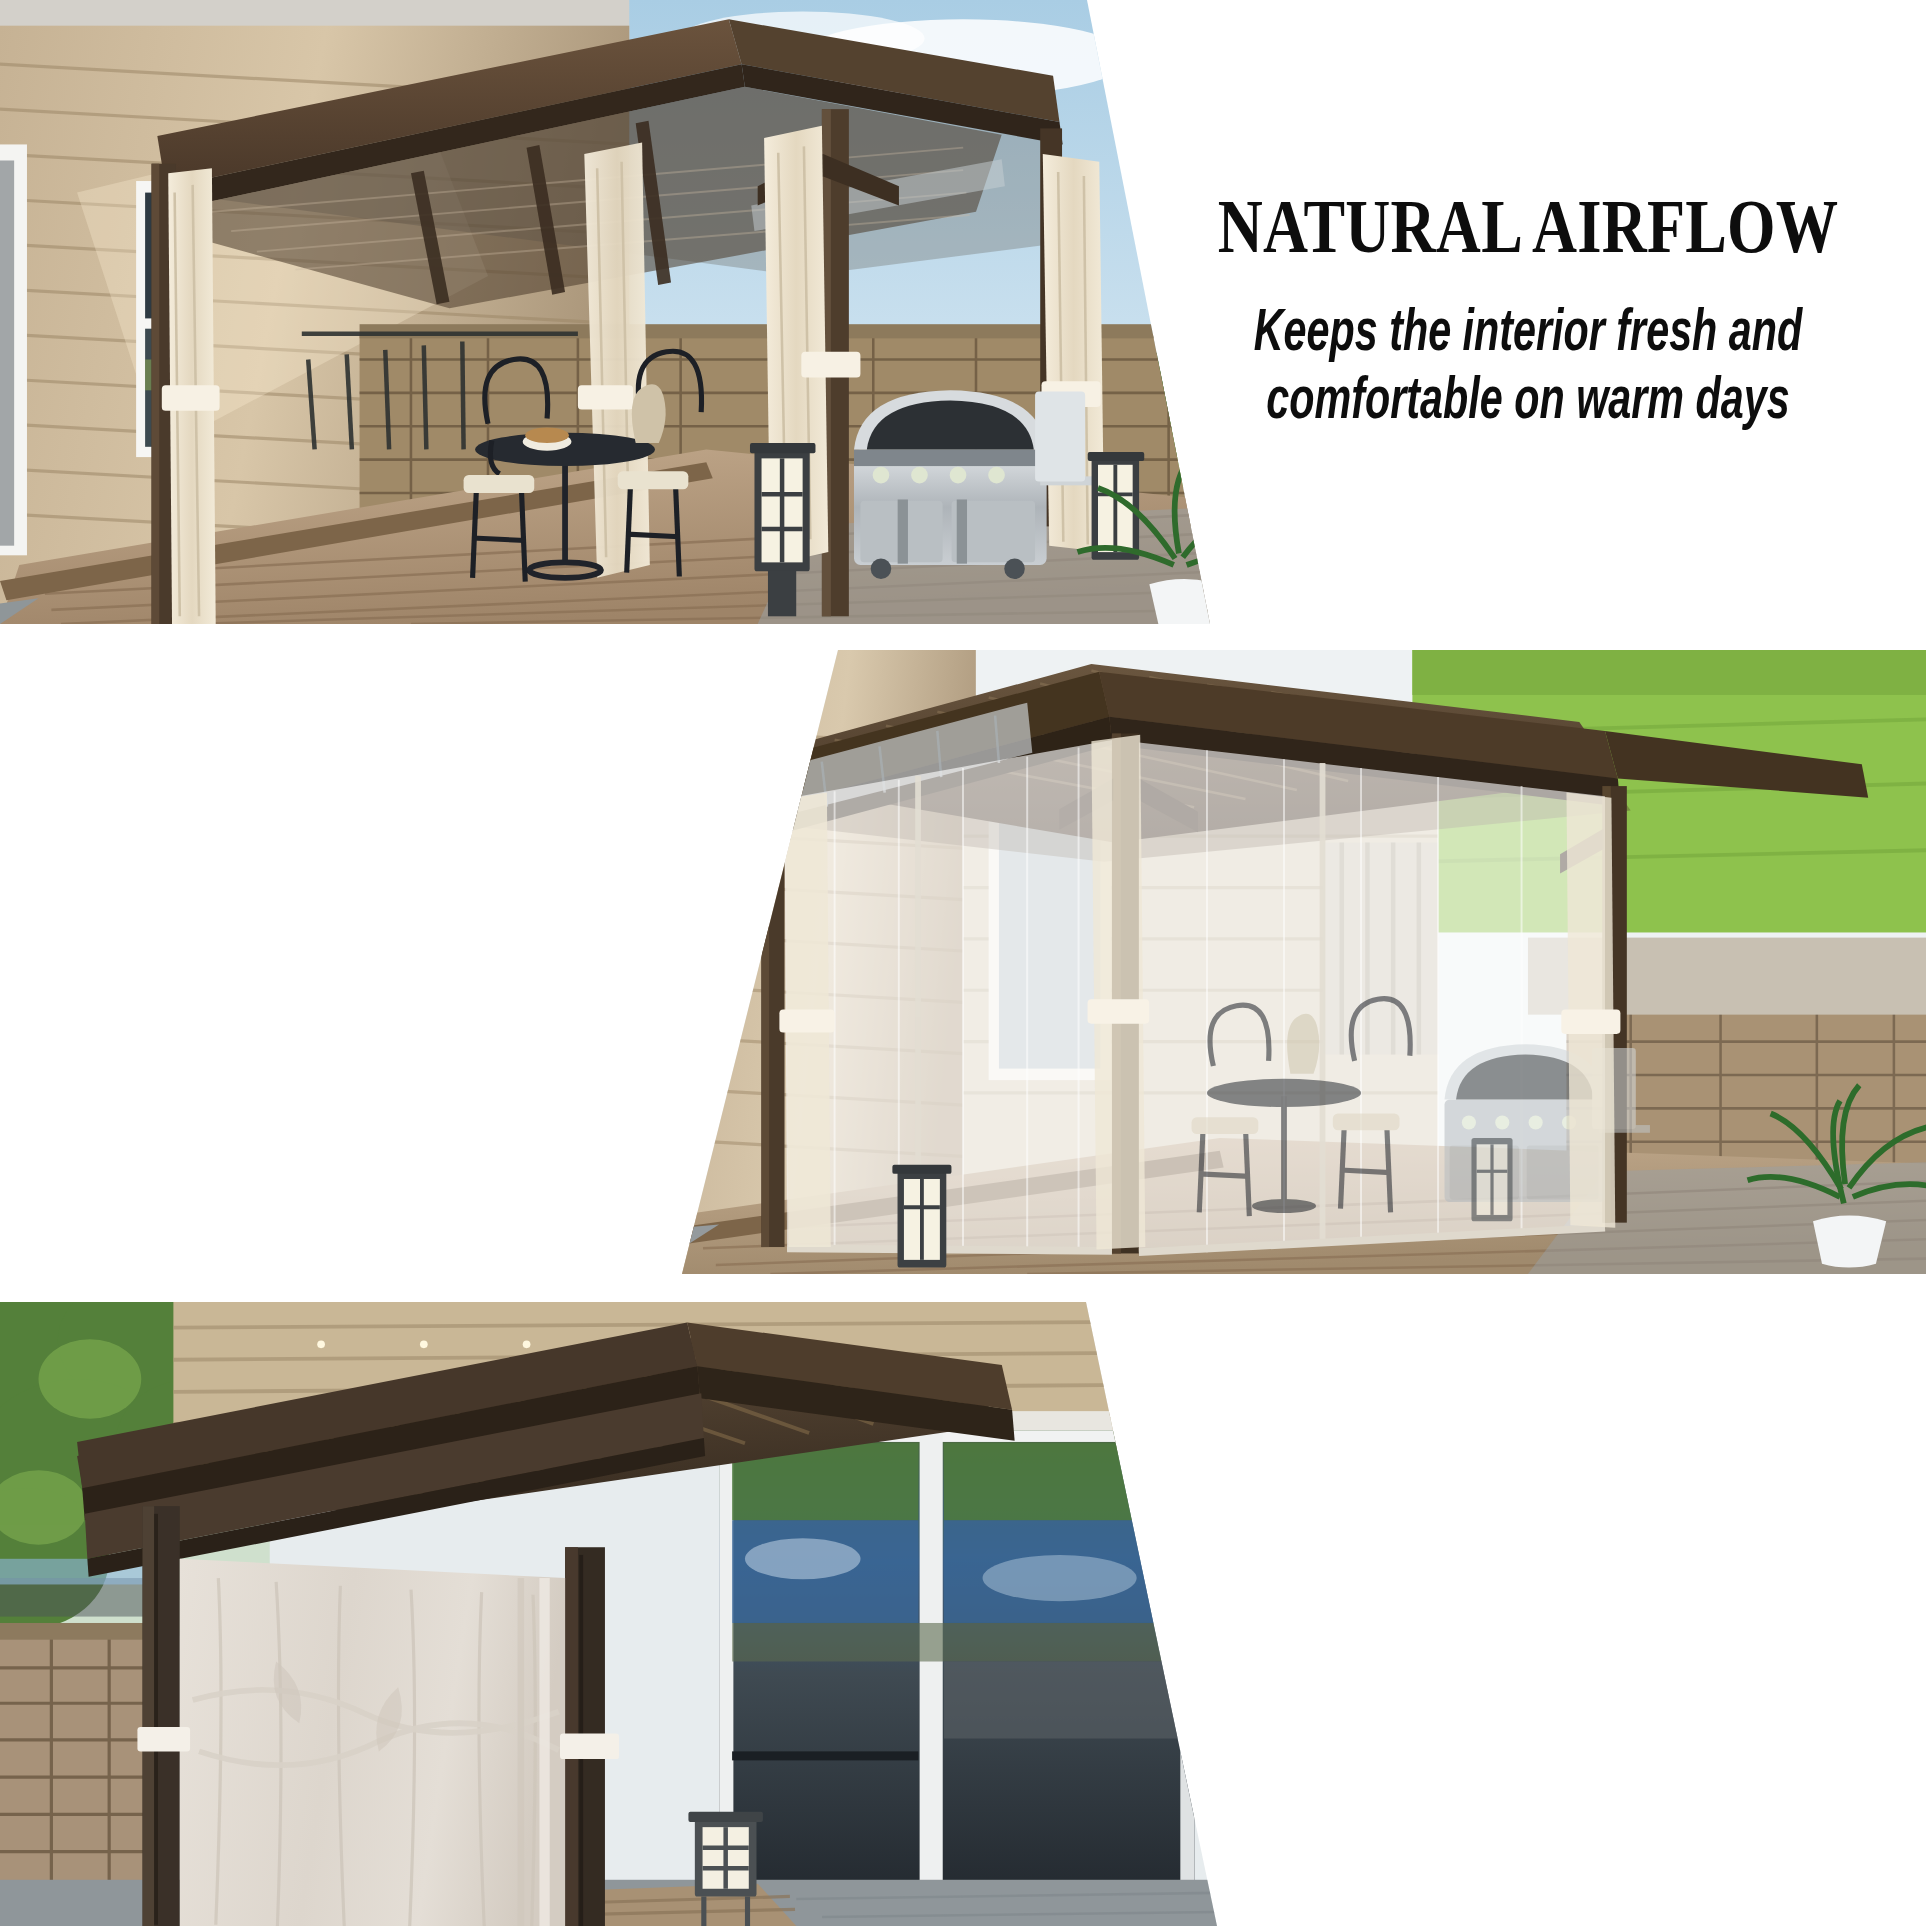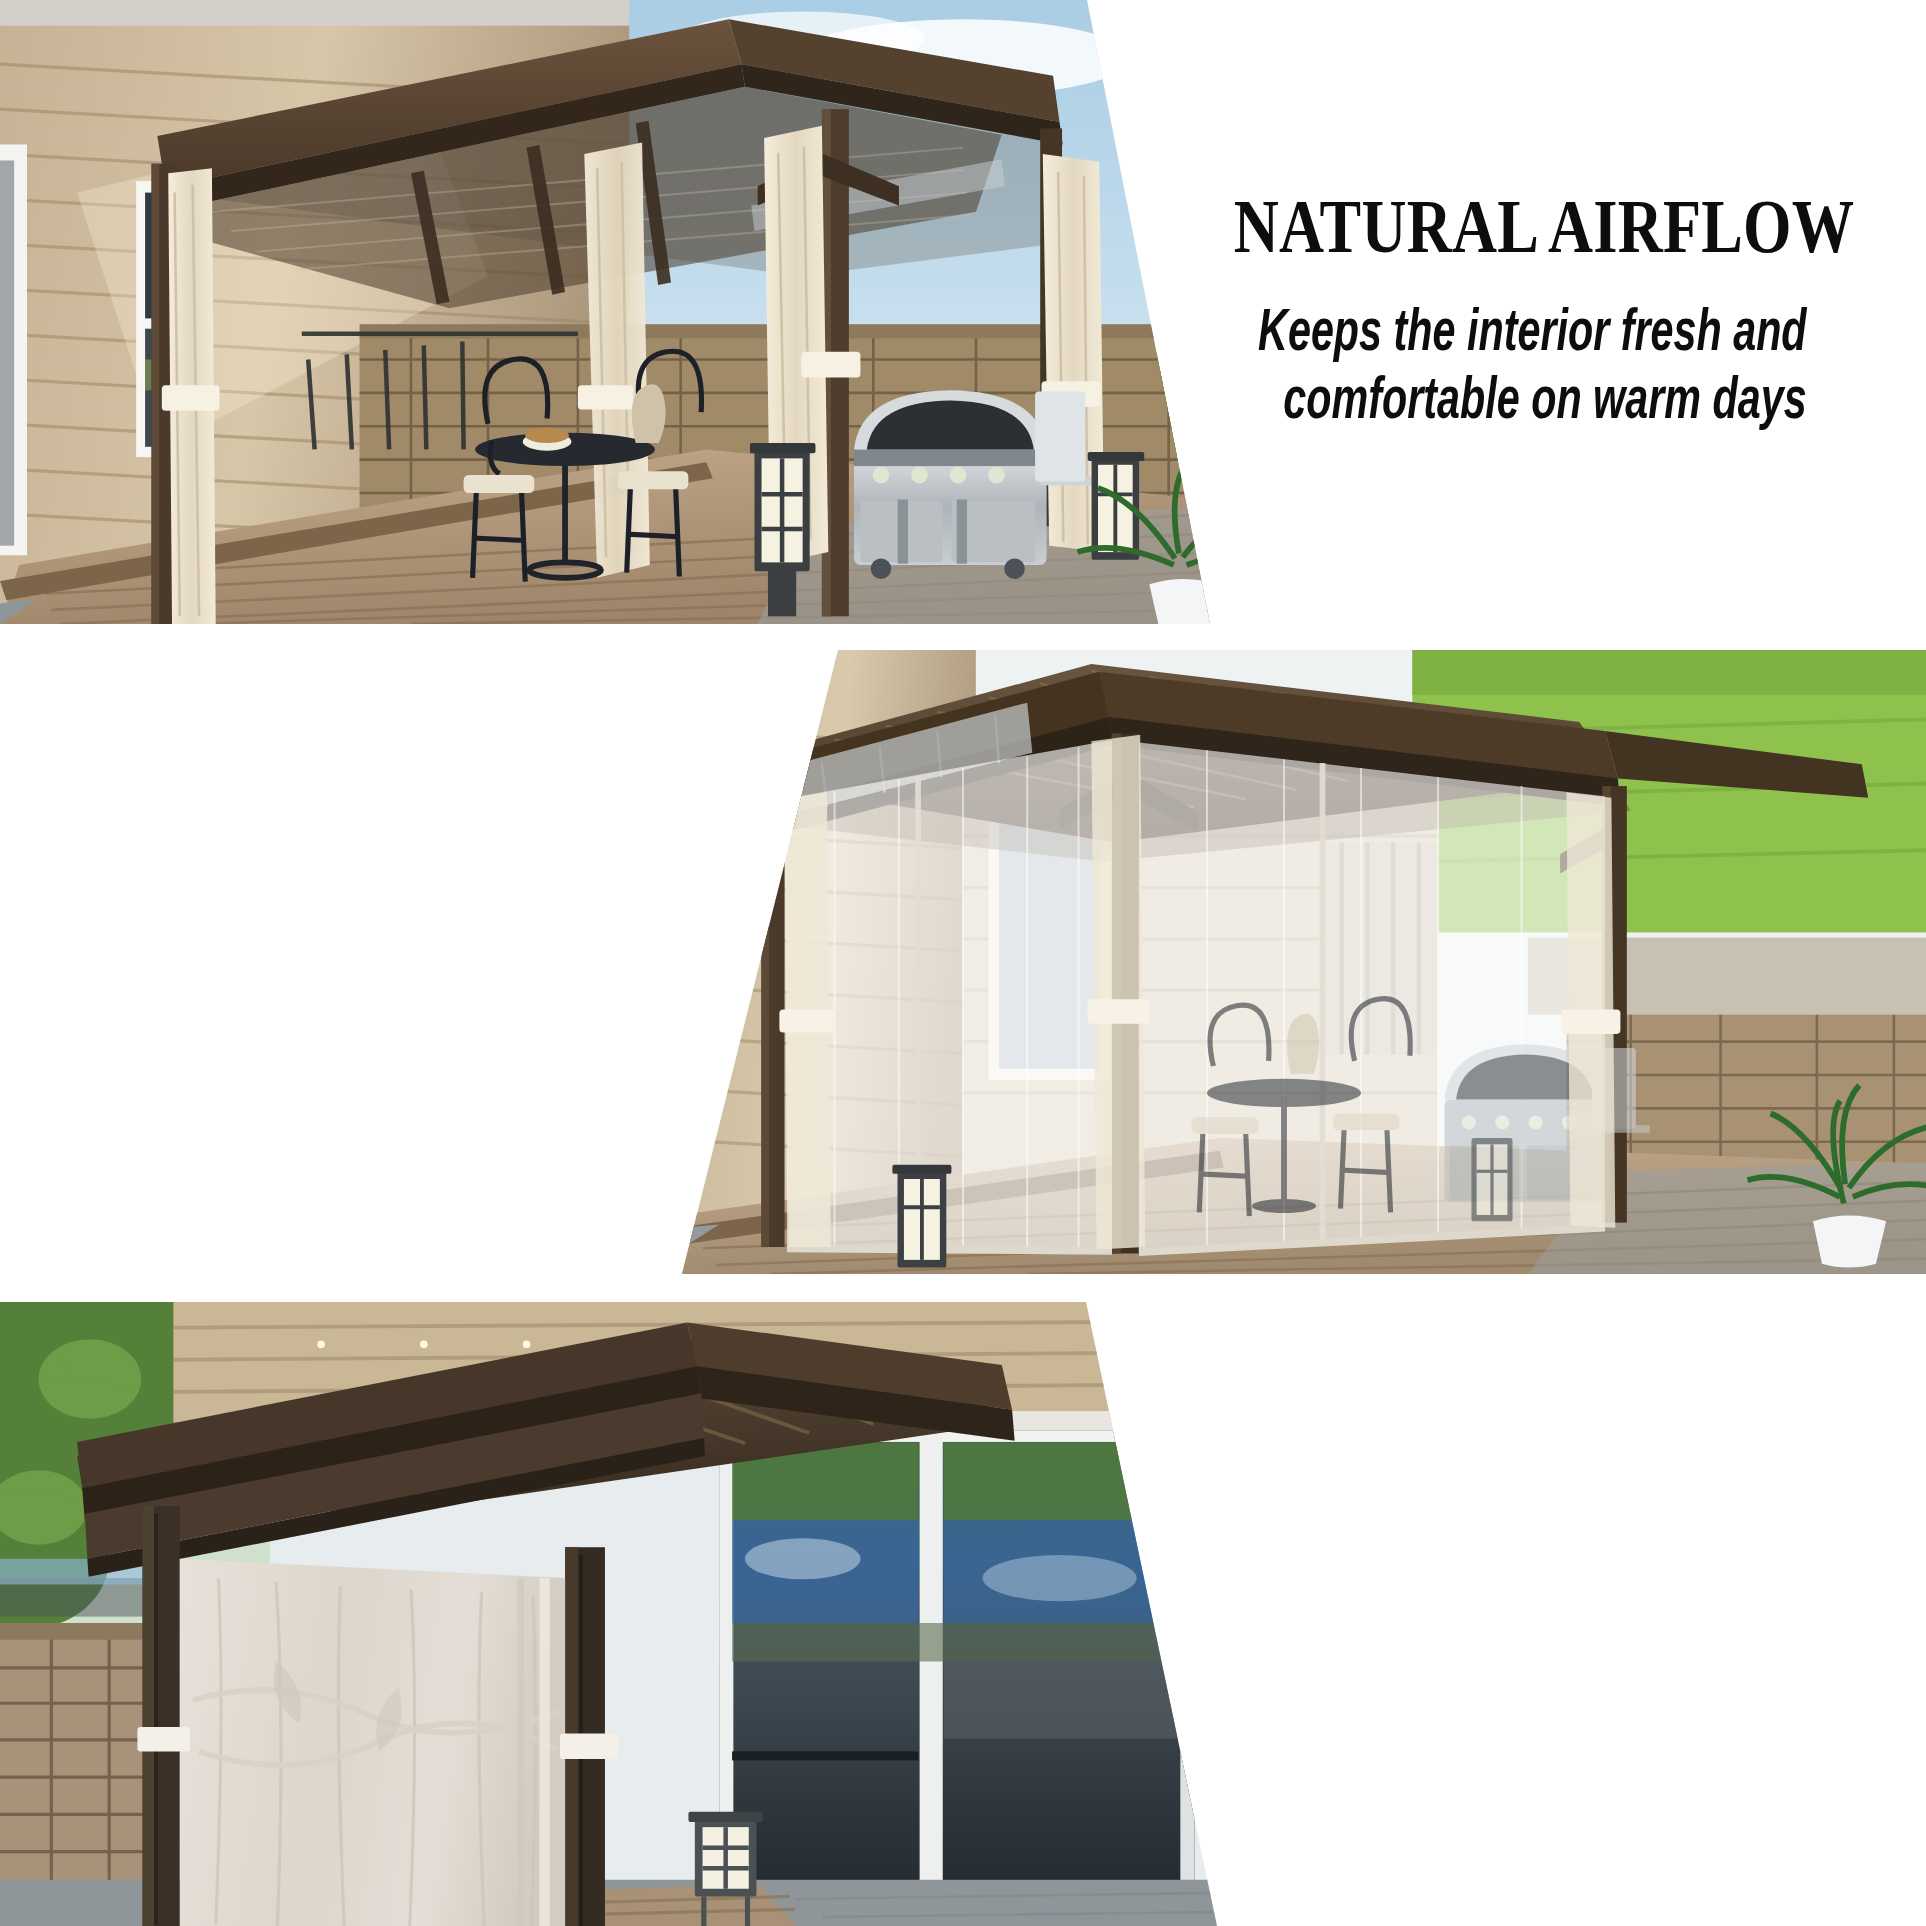--- a/index.html
+++ b/index.html
@@ -17,21 +17,21 @@
      clip-path:polygon(0 0, 1087px 0, 1210px 100%, 0 100%);}
   
   #photo-2{left:642px;width:1284px;
      clip-path:polygon(196px 0, 1284px 0, 1284px 100%, 40px 100%);}
   
   #photo-3{left:0;width:1233px;
      clip-path:polygon(0 0, 1086px 0, 1217px 100%, 0 100%);}
 
   .photo svg{display:block;width:100%;height:100%;}
 
-  .textblock{position:absolute;text-align:right;color:#0d0d0d;}
+  .textblock{position:absolute;text-align:center;color:#0d0d0d;}
   #text-1{left:1130px;top:190px;width:796px;}
 
   .heading{
     font-family:"Liberation Serif","DejaVu Serif",serif;
     font-weight:700;
     letter-spacing:0.3px;
     line-height:0.97;
     margin:0;
     white-space:nowrap;
     transform:scaleX(0.82);

